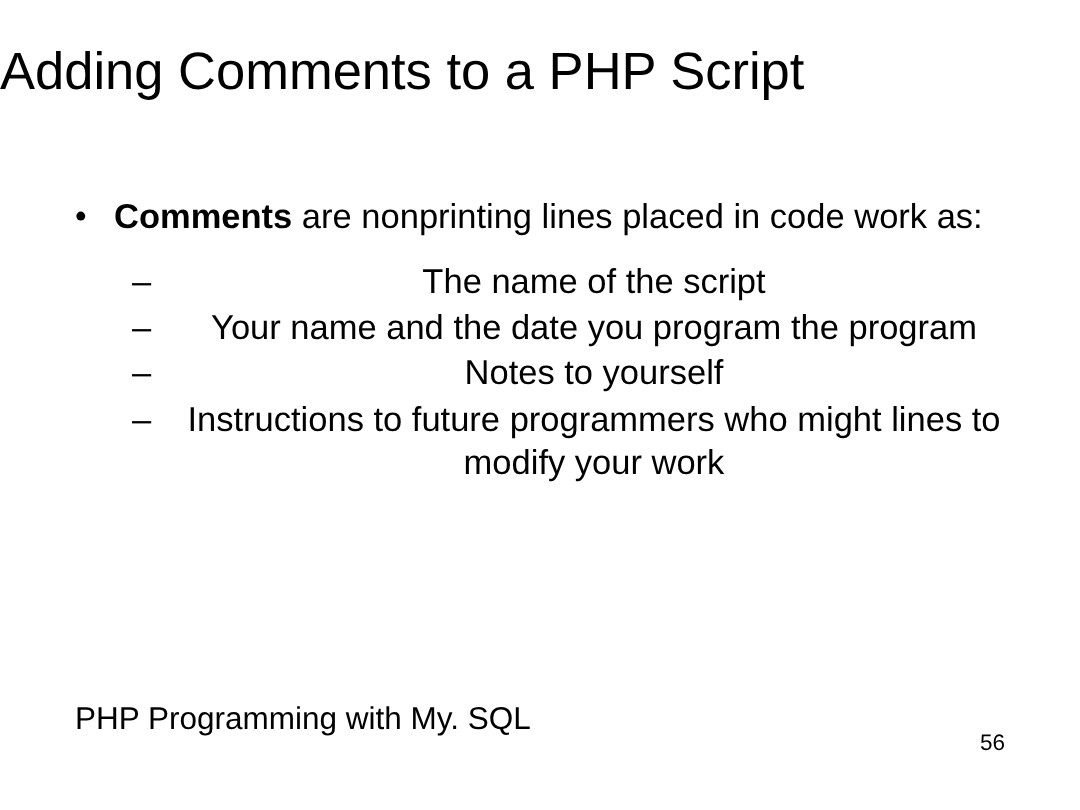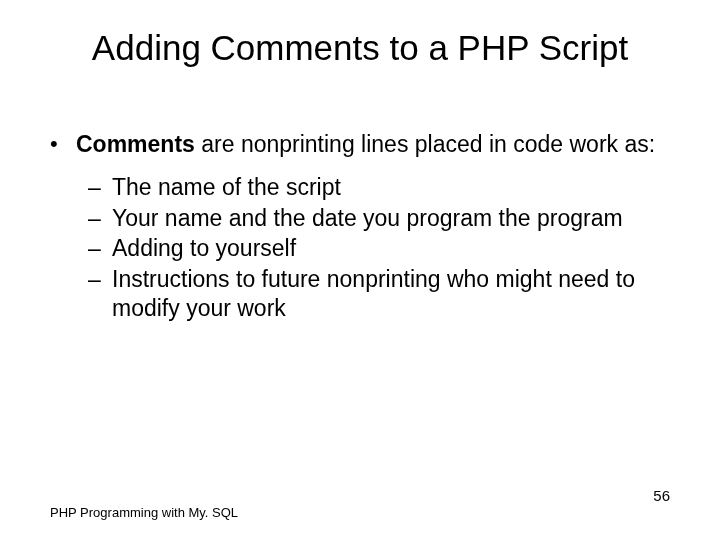--- a/index.html
+++ b/index.html
@@ -16,21 +16,20 @@
     position: relative;
     width: 720px;
     height: 540px;
     box-sizing: border-box;
   }
   .title {
     position: absolute;
     top: 28px;
     left: 0;
     width: 720px;
-    text-align: center;
     font-size: 35px;
     font-weight: 400;
   }
   .content {
     position: absolute;
     top: 130px;
     left: 50px;
     right: 40px;
     font-size: 23px;
     line-height: 1.25;
@@ -59,26 +58,27 @@
     margin-bottom: 2px;
   }
   .subitem .dash {
     width: 24px;
     flex: 0 0 24px;
     font-size: 23px;
     line-height: 1.25;
   }
   .subitem .subtext {
     flex: 1;
+    text-align: center;
   }
   .footer-left {
     position: absolute;
     left: 50px;
-    bottom: 20px;
-    font-size: 13px;
+    bottom: 48px;
+    font-size: 21px;
   }
   .footer-right {
     position: absolute;
     right: 50px;
     bottom: 36px;
     font-size: 15px;
   }
   .bold { font-weight: 700; margin-top: 45px; }
 </style>
 </head>
@@ -101,25 +101,25 @@
       <div class="subitem">
         <div class="dash">–</div>
         <div class="subtext">The name of the script</div>
       </div>
       <div class="subitem">
         <div class="dash">–</div>
         <div class="subtext">Your name and the date you program the program</div>
       </div>
       <div class="subitem">
         <div class="dash">–</div>
-        <div class="subtext">Adding to yourself</div>
+        <div class="subtext">Notes to yourself</div>
       </div>
       <div class="subitem">
         <div class="dash">–</div>
-        <div class="subtext">Instructions to future nonprinting who might need to modify your work</div>
+        <div class="subtext">Instructions to future programmers who might lines to modify your work</div>
       </div>
     </div>
 
   </div>
 
   <div class="footer-left">PHP Programming with My. SQL</div>
   <div class="footer-right">56</div>
 
 </div>
 

